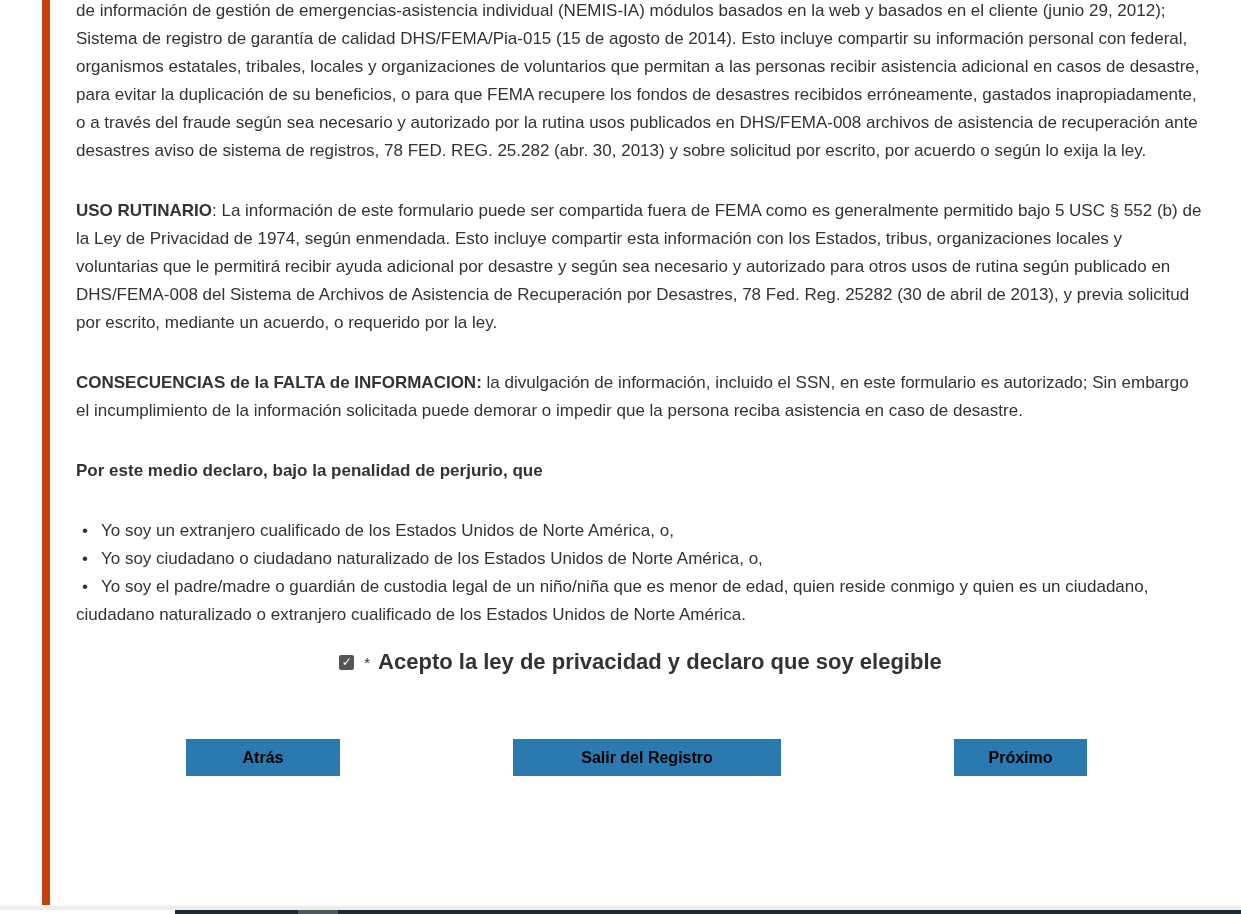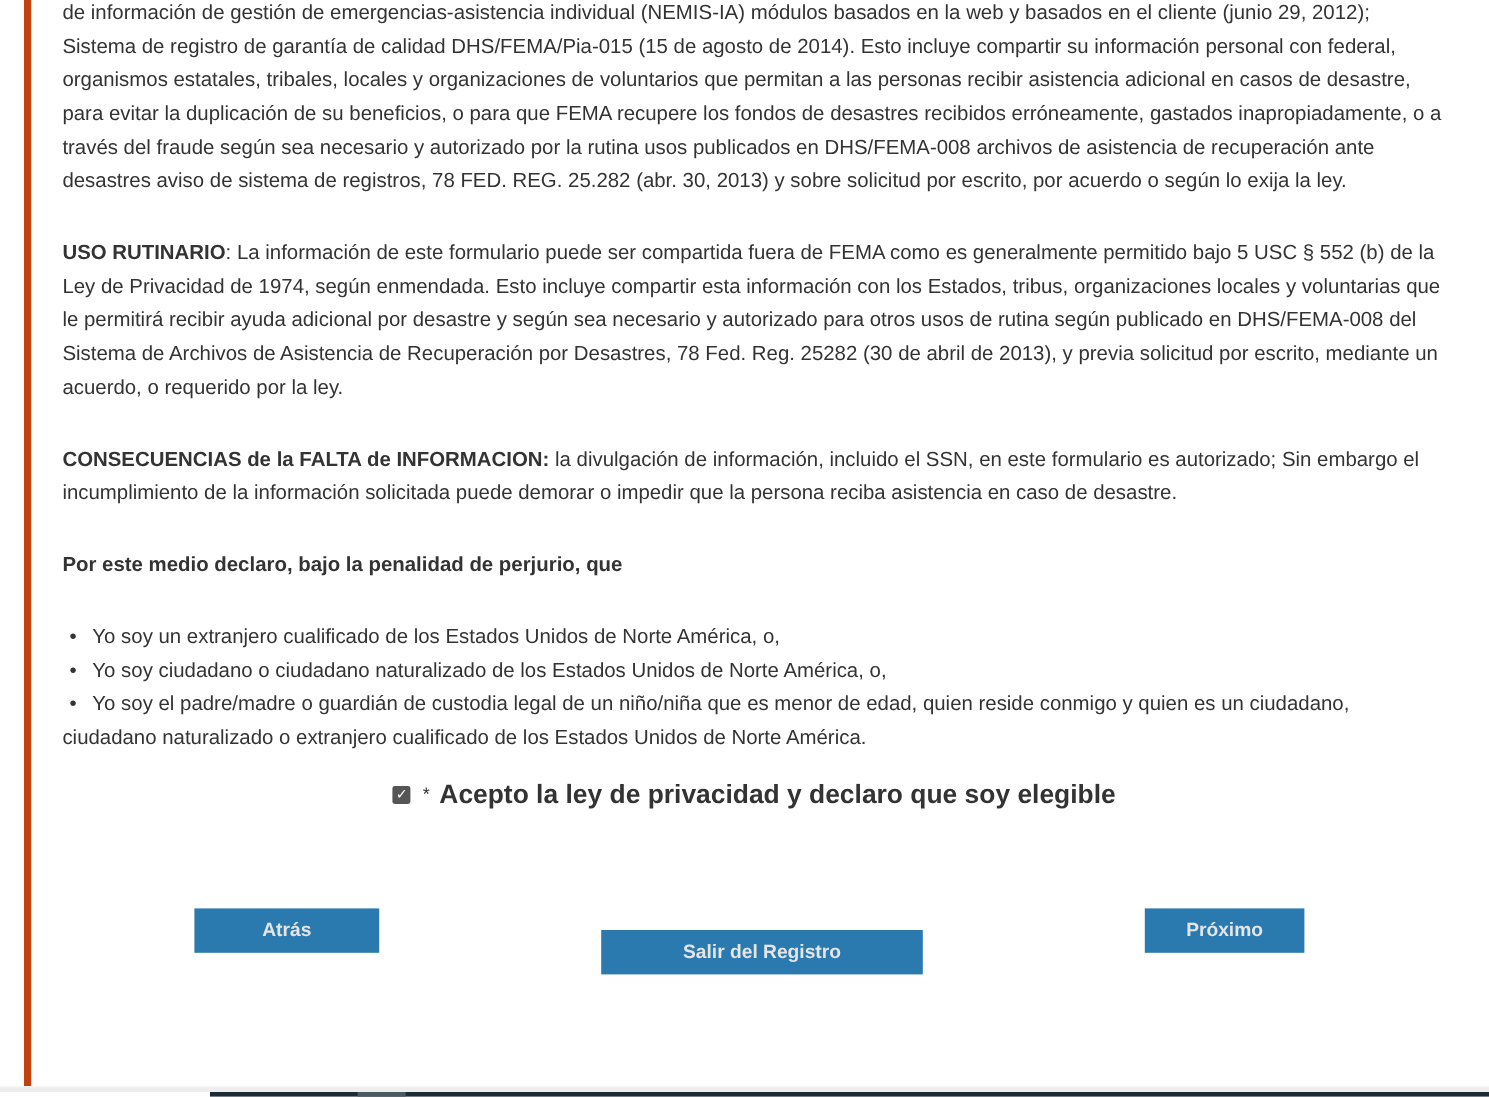--- a/index.html
+++ b/index.html
@@ -13,24 +13,24 @@
     color: #333333;
   }
   .page {
     position: relative;
     width: 1241px;
     height: 914px;
   }
   .content-pane {
     position: absolute;
     top: 0;
-    left: 20px;
+    left: 42px;
     right: 0;
     height: 906px;
-    border-left: 6px solid #c2410c;
+    border-left: 8px solid #c2410c;
     padding: 0 36px 0 26px;
     box-sizing: border-box;
     overflow: hidden;
   }
   .body-text {
     font-size: 17px;
     line-height: 28px;
     margin: 32px 0;
   }
   .first-para {
@@ -80,31 +80,31 @@
   }
   .button-row {
     margin-top: 61px;
     padding: 0 118px 0 110px;
     display: flex;
     justify-content: space-between;
     align-items: center;
   }
   .btn {
     background: #2a7ab0;
-    color: #e5e5e5;
+    color: #000000;
     border: none;
     font-family: "Liberation Sans", "DejaVu Sans", sans-serif;
     font-weight: bold;
     font-size: 16px;
     height: 37px;
     cursor: pointer;
     padding: 0;
   }
   .btn-back  { width: 154px; }
-  .btn-exit  { width: 268px; margin-top: 36px; }
+  .btn-exit  { width: 268px; }
   .btn-next  { width: 133px; }
   .bottom-light-strip {
     position: absolute;
     left: 0;
     right: 0;
     bottom: 4px;
     height: 4px;
     background: #ededed;
     border-top: 1px solid #f7f7f7;
   }

